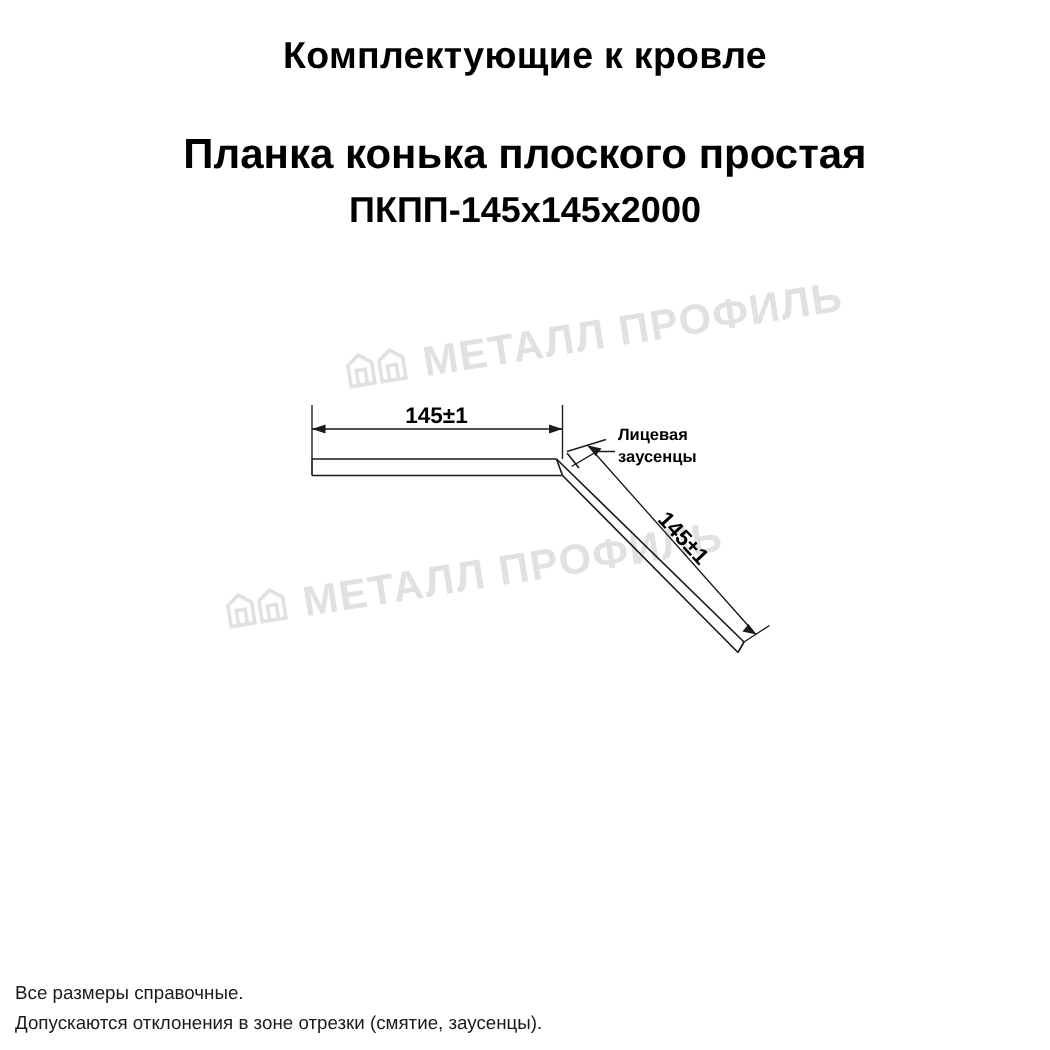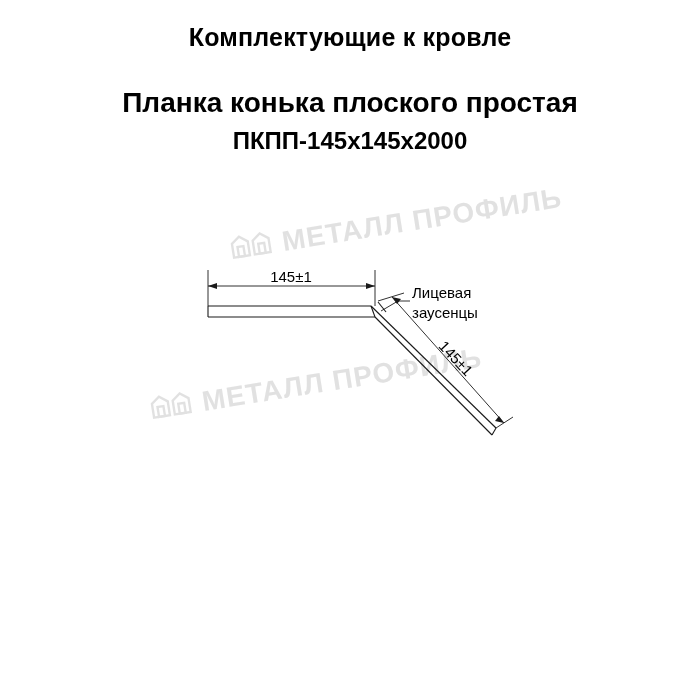--- a/index.html
+++ b/index.html
@@ -42,20 +42,21 @@
     font-size: 24px;
     font-weight: bold;
     line-height: 1.45;
   }
   .drawing-area {
     position: absolute;
     top: 180px;
     left: 0;
     width: 700px;
     height: 320px;
+    font-weight: bold;
   }
   .drawing-area svg {
     display: block;
   }
   .footer {
     position: absolute;
     left: 10px;
     bottom: 8px;
     font-size: 12.5px;
     line-height: 1.55;
@@ -86,21 +87,21 @@
     font-size: 28px;
     transform: rotate(-9deg);
   }
   .wm-logo {
     display: inline-block;
     margin-right: 7px;
     vertical-align: -2px;
   }
   .label-face {
     position: absolute;
-    font-size: 15px;
+    font-size: 11px;
     line-height: 1.35;
     color: #000;
     white-space: nowrap;
   }
 </style>
 </head>
 <body>
 
 <div class="page">
 
@@ -171,14 +172,18 @@
 
       <text x="452" y="182" text-anchor="middle" font-family="Liberation Sans, sans-serif" font-size="15" fill="#000" transform="rotate(47 452 182)">145±1</text>
     </svg>
 
     <div class="label-face" style="top:103px; left:412px;">
       <div>Лицевая</div>
       <div>заусенцы</div>
     </div>
   </div>
 
+  <div class="footer">
+    <div>Все размеры справочные.</div>
+    <div>Допускаются отклонения в зоне отрезки (смятие, заусенцы).</div>
+  </div>
 
 </div>
 
 </body></html>

